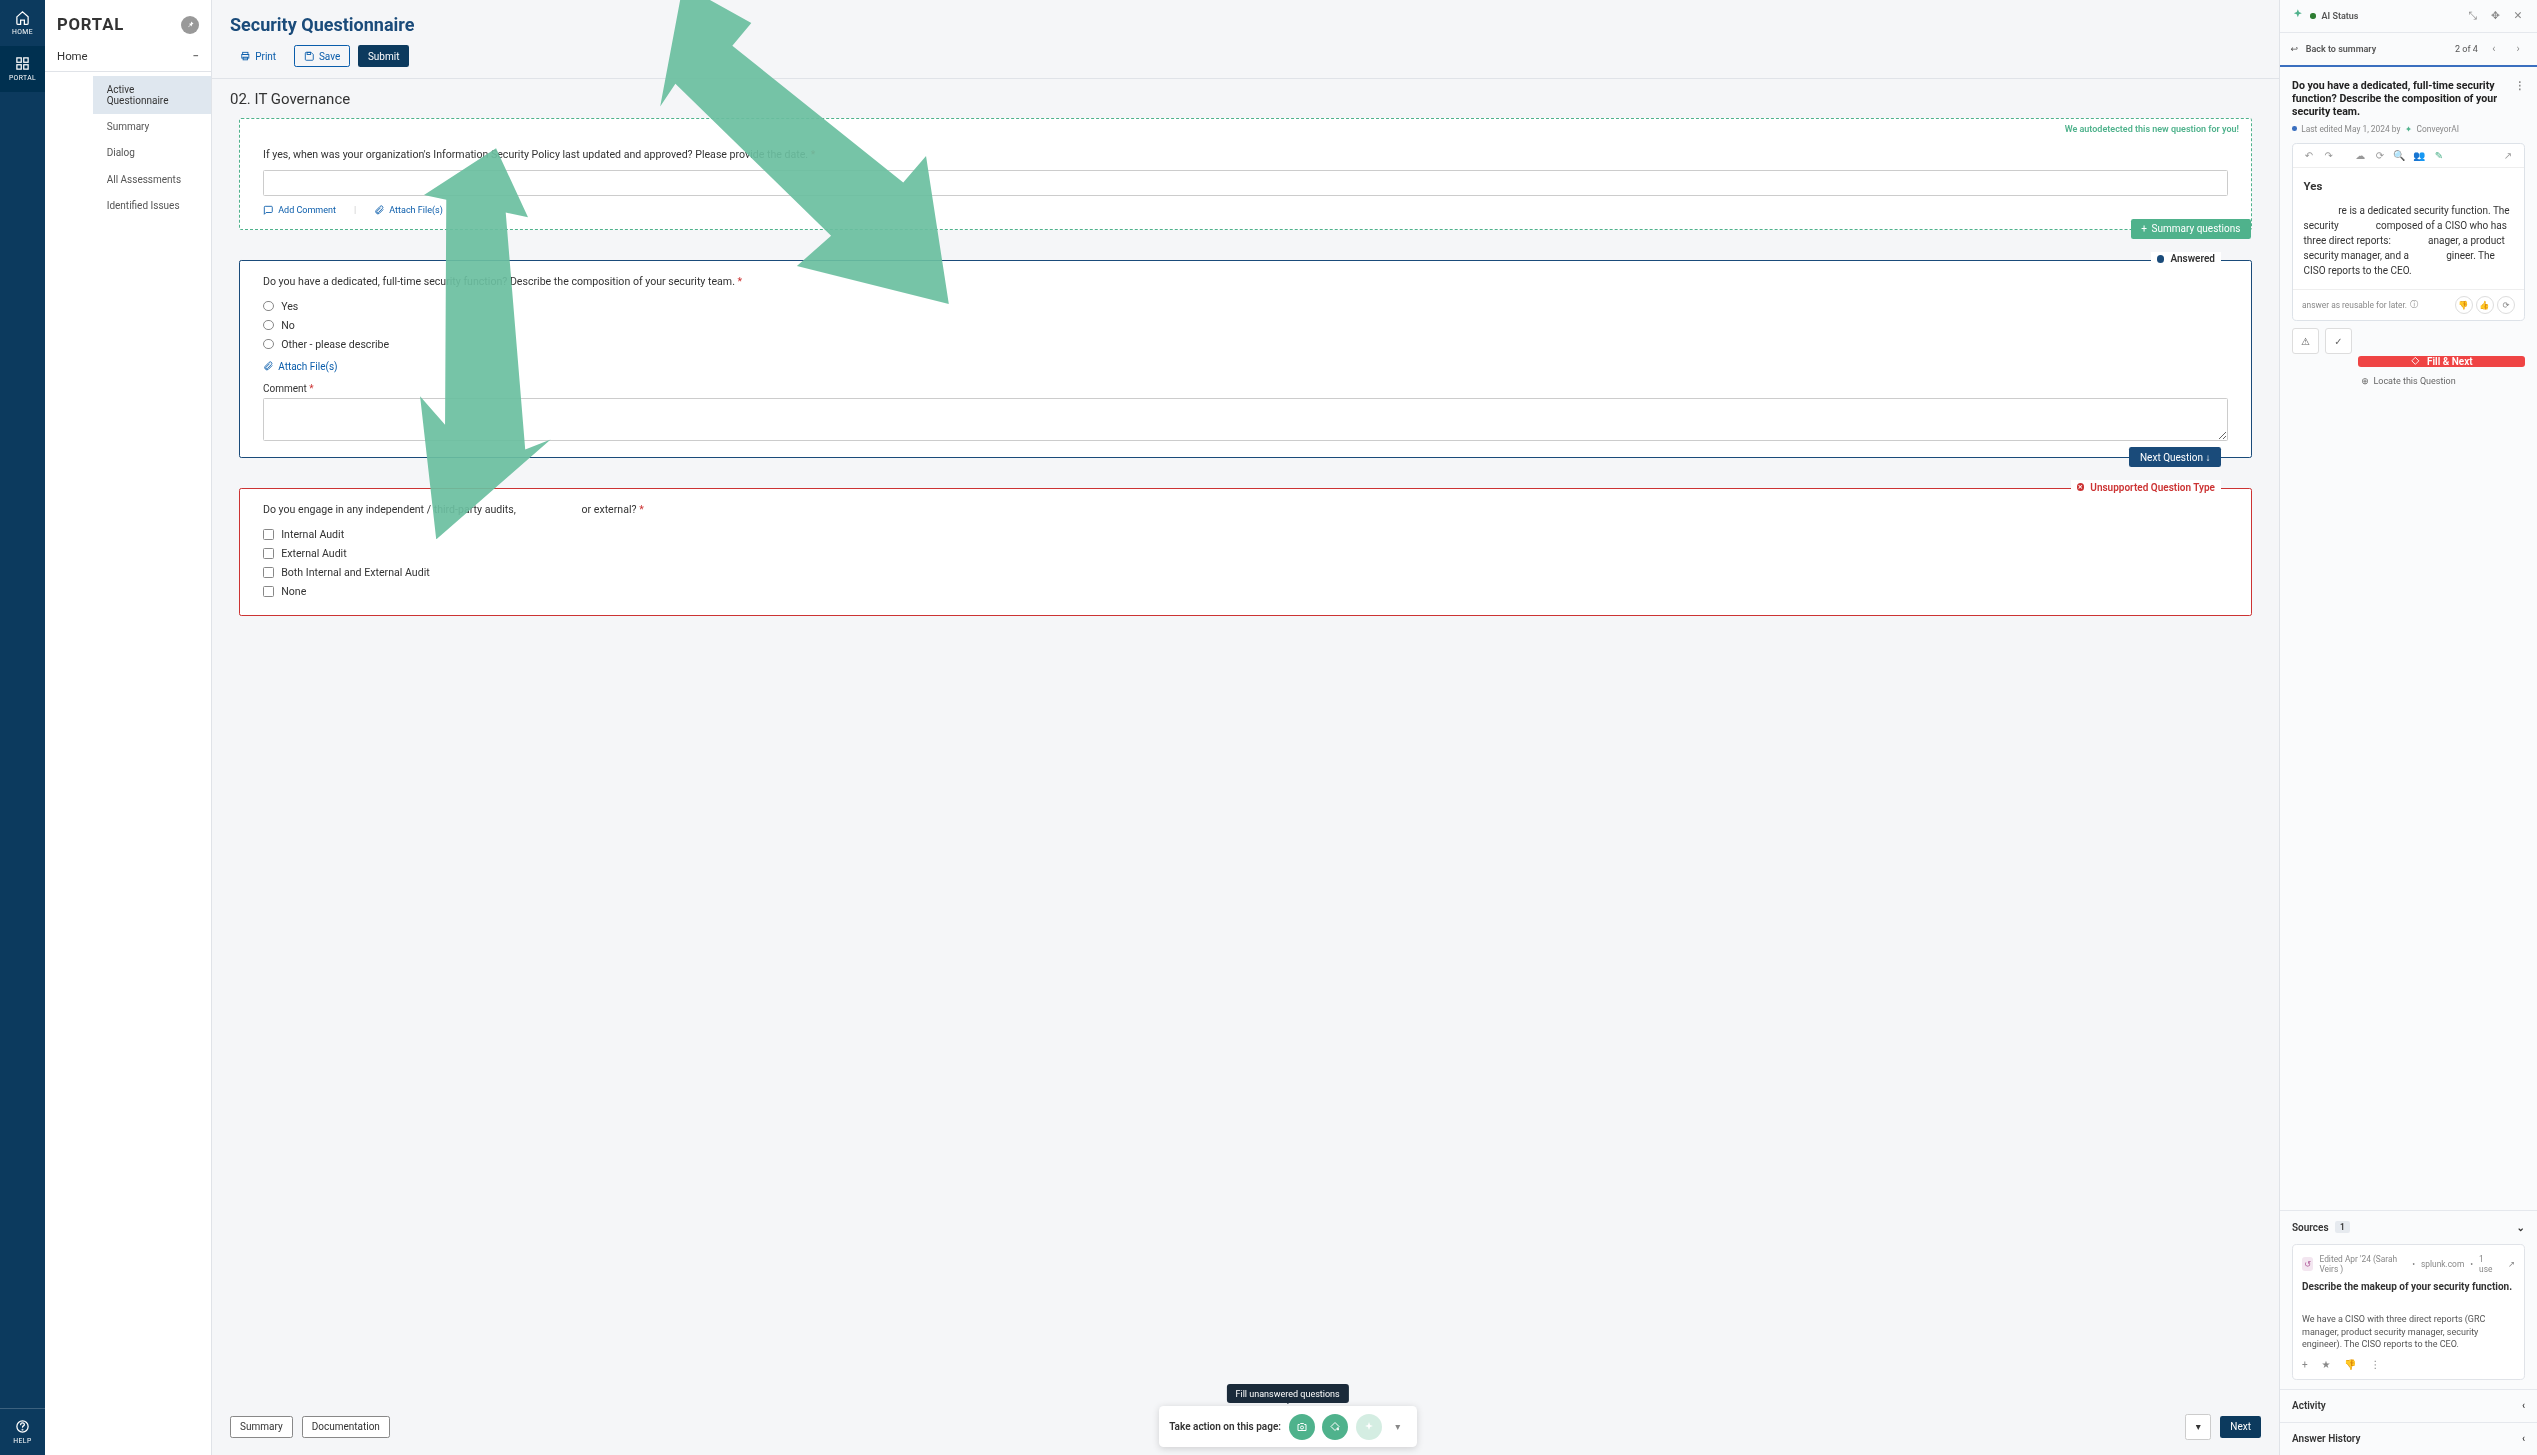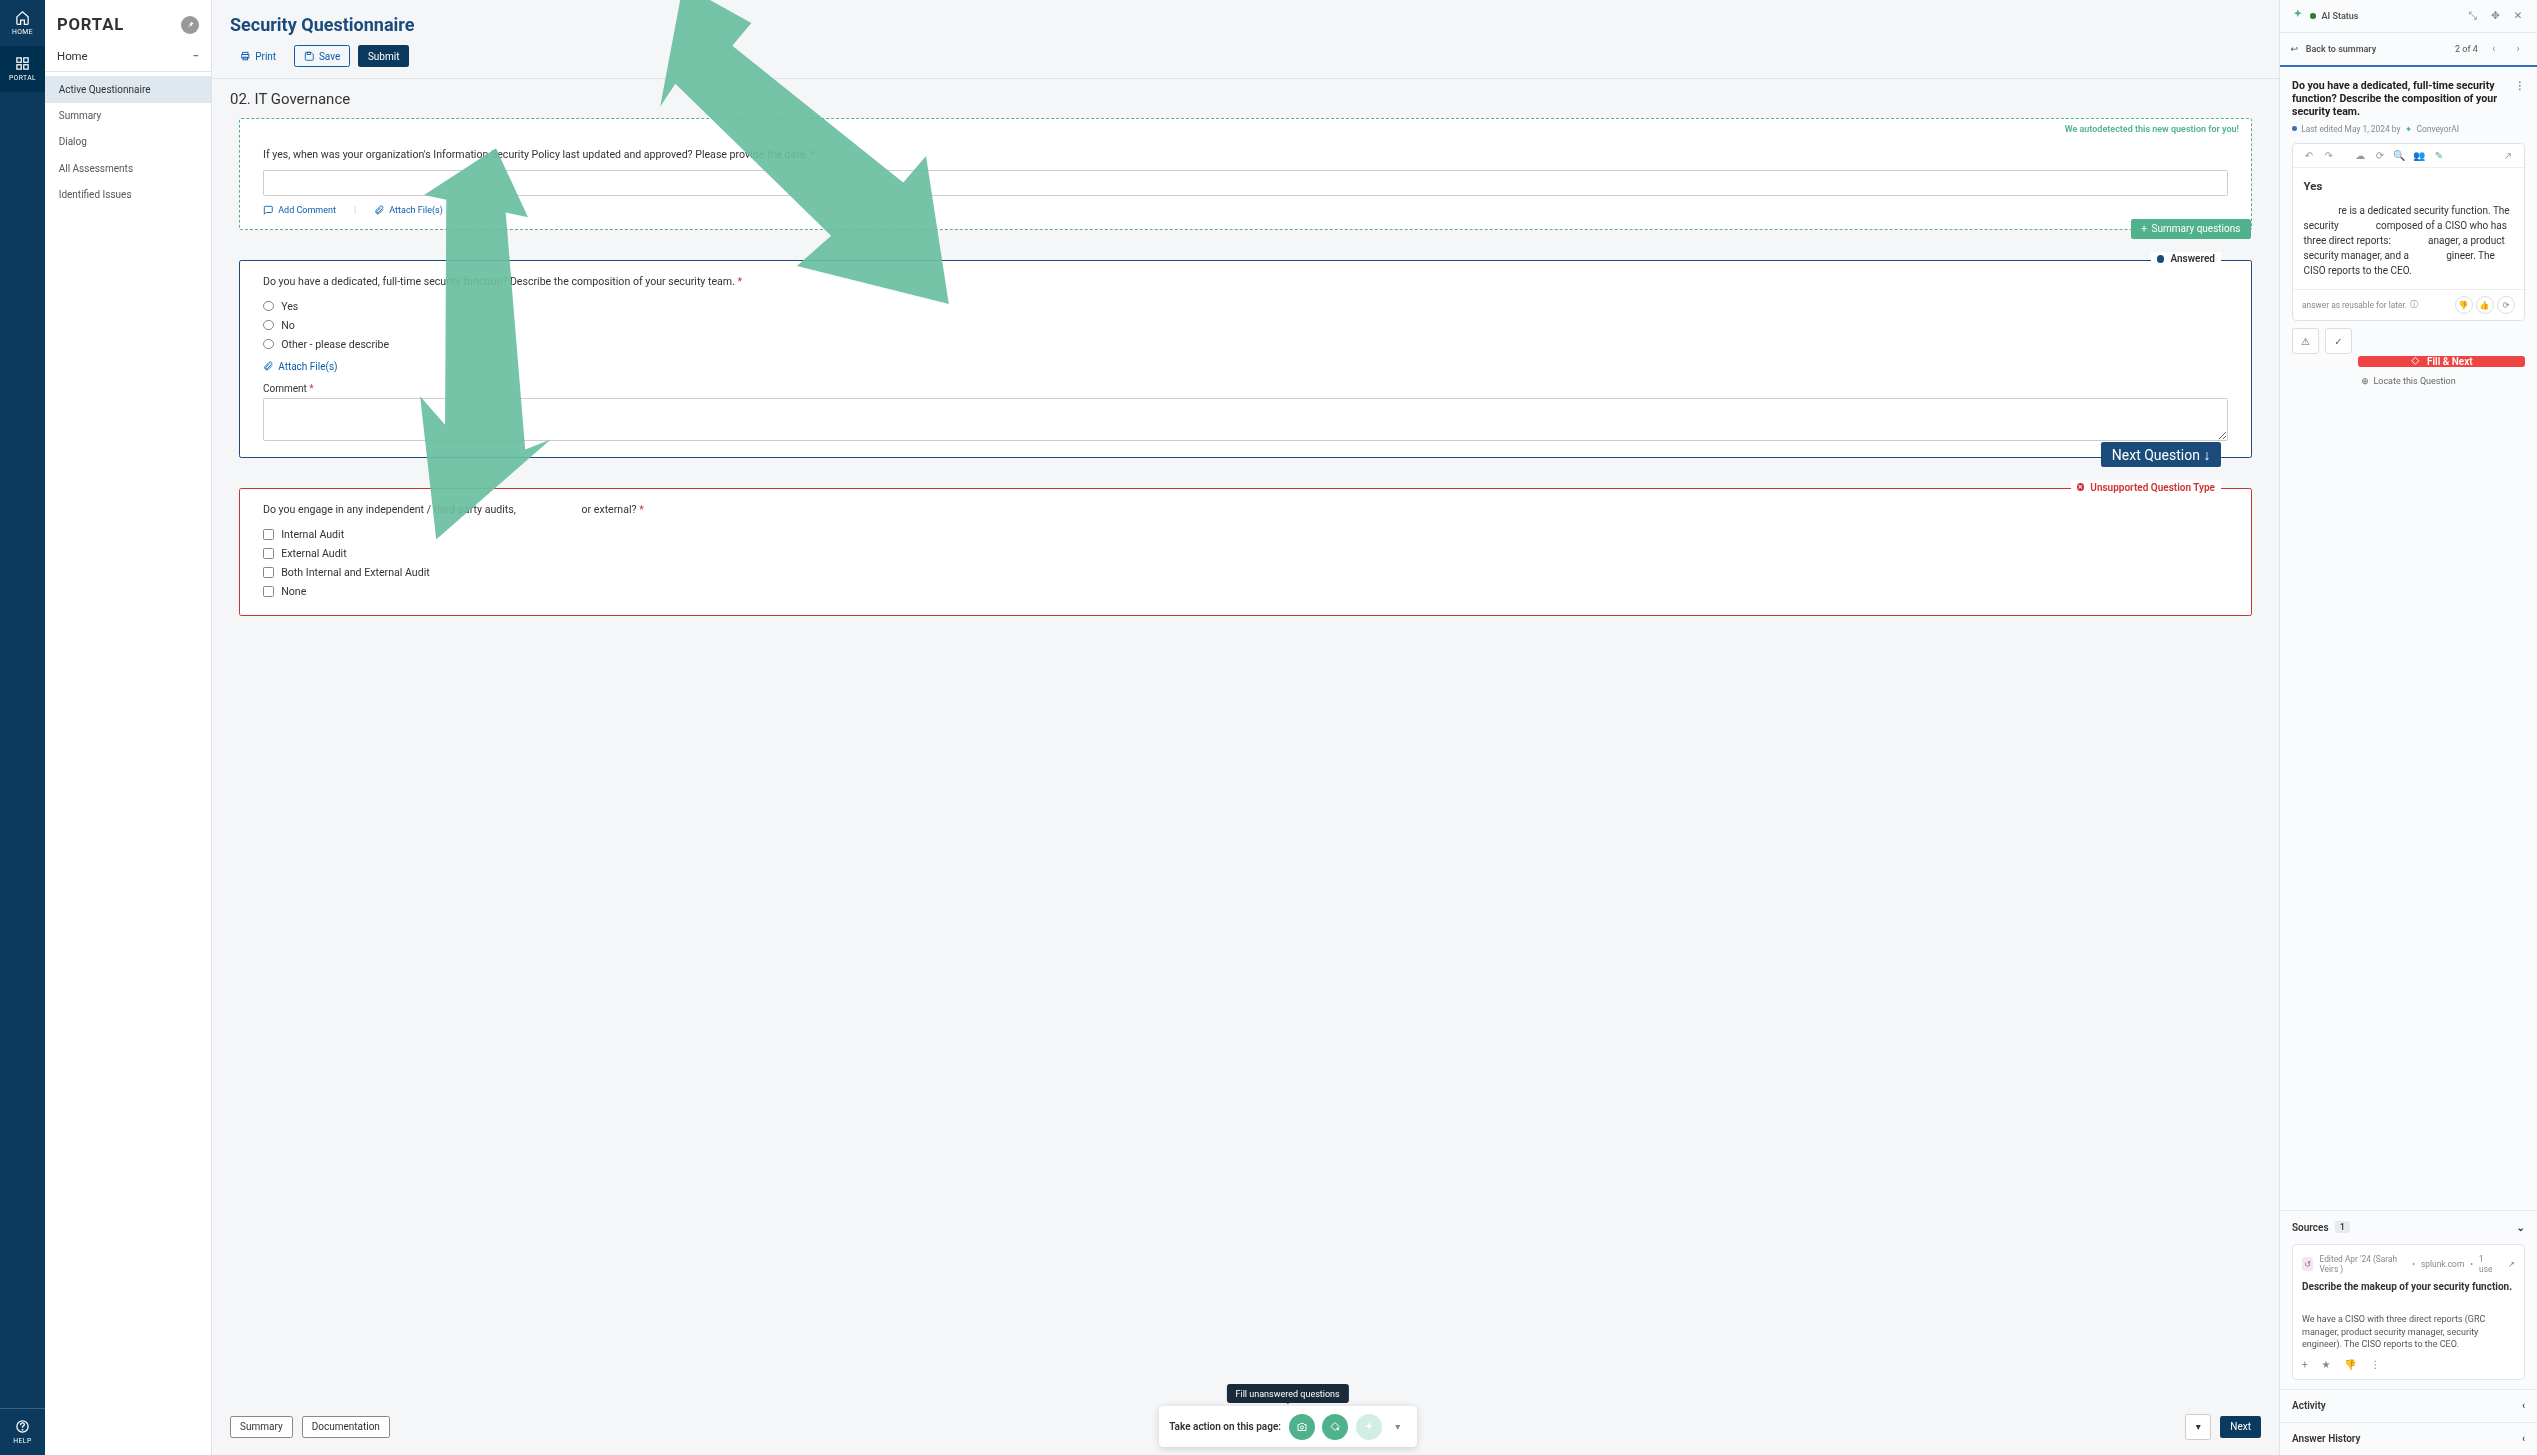--- a/index.html
+++ b/index.html
@@ -14,21 +14,21 @@
 .rail-spacer { flex: 1; }
 .rail-divider { border-top: 0.8px solid rgba(255,255,255,0.2); }
 
 
 .sidebar { width: 167px; background: #fff; border-right: 0.8px solid #e0e3e8; display: flex; flex-direction: column; }
 .sidebar-head { padding: 15px 12px 7.6px; display: flex; align-items: center; justify-content: space-between; }
 .sidebar-title { font-size: 16.7px; font-weight: 700; letter-spacing: 0.8px; color: #333; }
 .pin { width: 18px; height: 18px; border-radius: 50%; background: #999; color: #fff; display: flex; align-items: center; justify-content: center; font-size: 9px; }
 .sidebar-sub { display: flex; align-items: center; justify-content: space-between; padding: 7.6px 12px; border-bottom: 0.8px solid #e0e3e8; font-size: 11.4px; color: #333; }
 .sidebar-nav { padding-top: 4.6px; }
-.nav-item { padding: 7.6px 13.7px; font-size: 10px; color: #555; cursor: pointer; }
+.nav-item { padding: 7.6px 13.7px; font-size: 10px; color: #555; cursor: pointer; margin-left: 48px; }
 .nav-item.active { background: #dfe7ef; color: #333; }
 
 
 .main { flex: 1; display: flex; flex-direction: column; min-width: 0; position: relative; background: #f5f6f8; }
 .main-head { padding: 13.7px 18px 0; }
 .main-title { font-size: 18px; font-weight: 700; color: #1a4b7a; }
 .toolbar { display: flex; gap: 7.6px; padding: 10.6px 18px; border-bottom: 0.8px solid #e0e3e8; align-items: center; }
 .btn { display: inline-flex; align-items: center; gap: 4.6px; padding: 4.6px 9px; font-size: 10px; border-radius: 2.3px; cursor: pointer; border: 0.8px solid transparent; }
 .btn-plain { color: #0a5dab; }
 .btn-outlined { border-color: #0a5dab; color: #0a5dab; }
@@ -53,21 +53,21 @@
 .dot { width: 7.6px; height: 7.6px; border-radius: 50%; }
 .dot-blue { background: #1a4b7a; }
 .dot-red { background: #c33; position: relative; }
 .dot-red::after { content: "✕"; color: #fff; font-size: 6px; position: absolute; left: 1.1px; top: -0.8px; }
 .opt { display: flex; align-items: center; gap: 7.6px; padding: 3px 0; font-size: 10.6px; }
 .radio { width: 10.6px; height: 10.6px; border: 1.1px solid #888; border-radius: 50%; }
 .chk { width: 10.6px; height: 10.6px; border: 1.1px solid #888; border-radius: 1.5px; }
 .label-row { font-size: 10px; margin: 9px 0 4.6px; }
 
 .import-btn { position: absolute; right: 0; bottom: -10px; background: #4fb28c; color: #fff; padding: 4.6px 10.6px; border-radius: 2.3px; display: flex; align-items: center; gap: 4.6px; font-size: 10px; cursor: pointer; }
-.next-q-btn { position: absolute; right: 30px; bottom: -10px; background: #1a4b7a; color: #fff; padding: 4.6px 10.6px; border-radius: 2.3px; font-size: 14px; cursor: pointer; }
+.next-q-btn { position: absolute; right: 30px; bottom: -10px; background: #1a4b7a; color: #fff; padding: 4.6px 10.6px; border-radius: 2.3px; font-size: 10px; cursor: pointer; }
 
 
 .bottombar { position: absolute; bottom: 0; left: 0; right: 0; padding: 7.6px 18px; display: flex; align-items: center; gap: 9px; background: linear-gradient(transparent, #f5f6f8 30%); }
 .bottombar-spacer { flex: 1; }
 .action-pill { background: #fff; border-radius: 4.6px; box-shadow: 0 1.5px 7.6px rgba(0,0,0,0.15); padding: 7.6px 10.6px; display: flex; align-items: center; gap: 7.6px; }
 .circle-btn { width: 26px; height: 26px; border-radius: 50%; background: #4fb28c; display: flex; align-items: center; justify-content: center; cursor: pointer; }
 .circle-btn svg { fill: #fff; width: 12px; height: 12px; }
 .circle-btn.lite { background: #d4ede2; }
 .tooltip { position: absolute; bottom: 44px; left: 50%; transform: translateX(-50%); background: #1a2a3a; color: #fff; padding: 4.6px 9px; font-size: 9px; border-radius: 3px; white-space: nowrap; }
 .tooltip::after { content: ""; position: absolute; bottom: -3.8px; left: 50%; transform: translateX(-50%); border: 3.8px solid transparent; border-top-color: #1a2a3a; }

